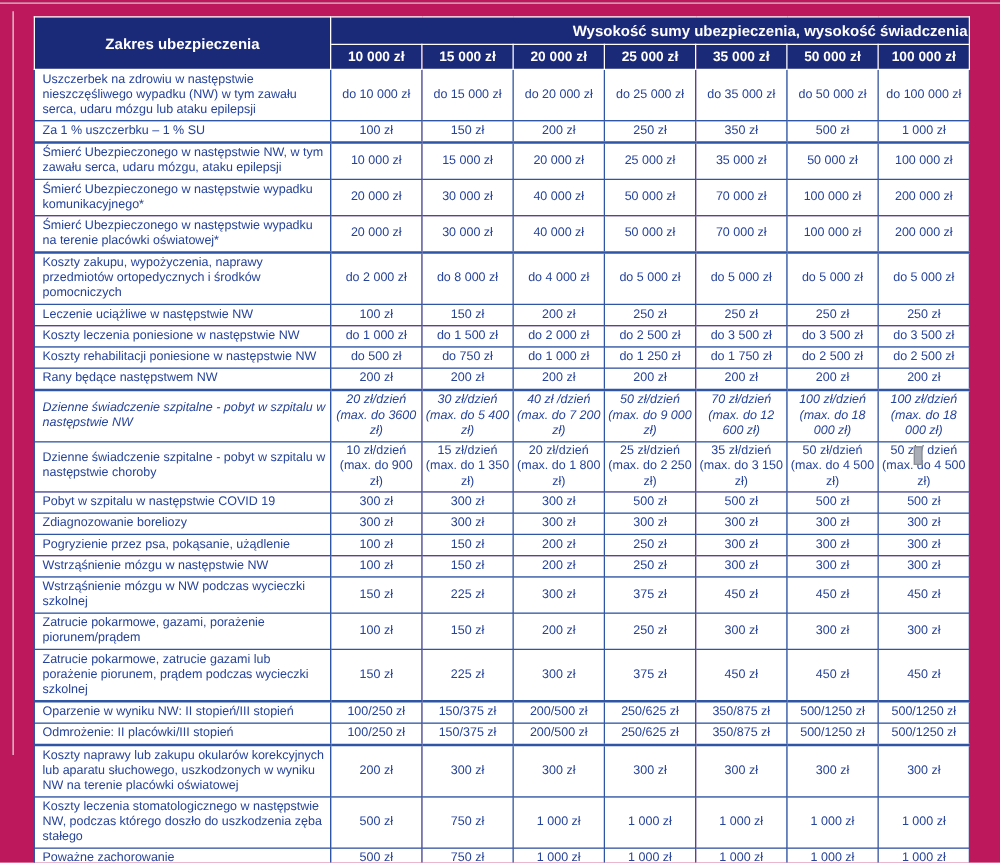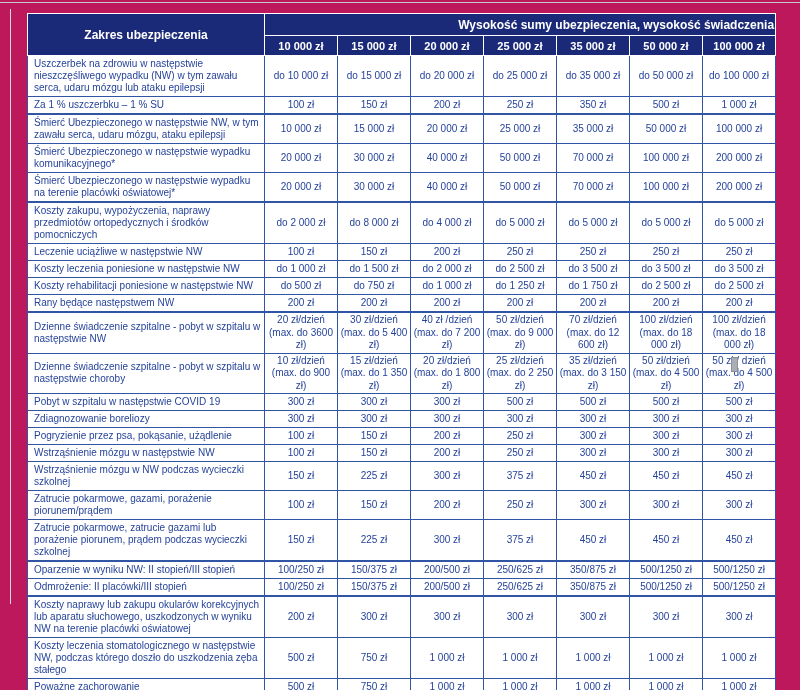--- a/index.html
+++ b/index.html
@@ -41,21 +41,21 @@
   tbody td.vcell{
     text-align:center;font-size:10px;line-height:1.25;
     padding:1px 2px;white-space:pre-line;
   }
   tbody tr{height:15px;}
   tbody tr:nth-child(1){height:35px;}
   tbody tr:nth-child(3){height:23px;}
   tbody tr:nth-child(4){height:22px;}
   tbody tr:nth-child(5){height:21px;}
   tbody tr:nth-child(6){height:26px;}
-  tbody tr:nth-child(11){height:28px;}
+  tbody tr:nth-child(11){height:28px;font-style:italic;}
   tbody tr:nth-child(12){height:26px;margin-top:48px;}
   tbody tr:nth-child(16){height:16px;margin-top:16px;}
   tbody tr:nth-child(19){height:22px;margin-top:40px;}
   tbody tr:nth-child(20){height:16px;}
   tbody tr:nth-child(21){height:16px;}
   tbody tr:nth-child(22){height:31px;}
   tbody tr:nth-child(23){height:24px;}
   tbody tr:nth-child(26){height:22px;}
   tbody tr:nth-child(27){height:22px;}
   tbody tr:nth-child(28){height:28px;}

